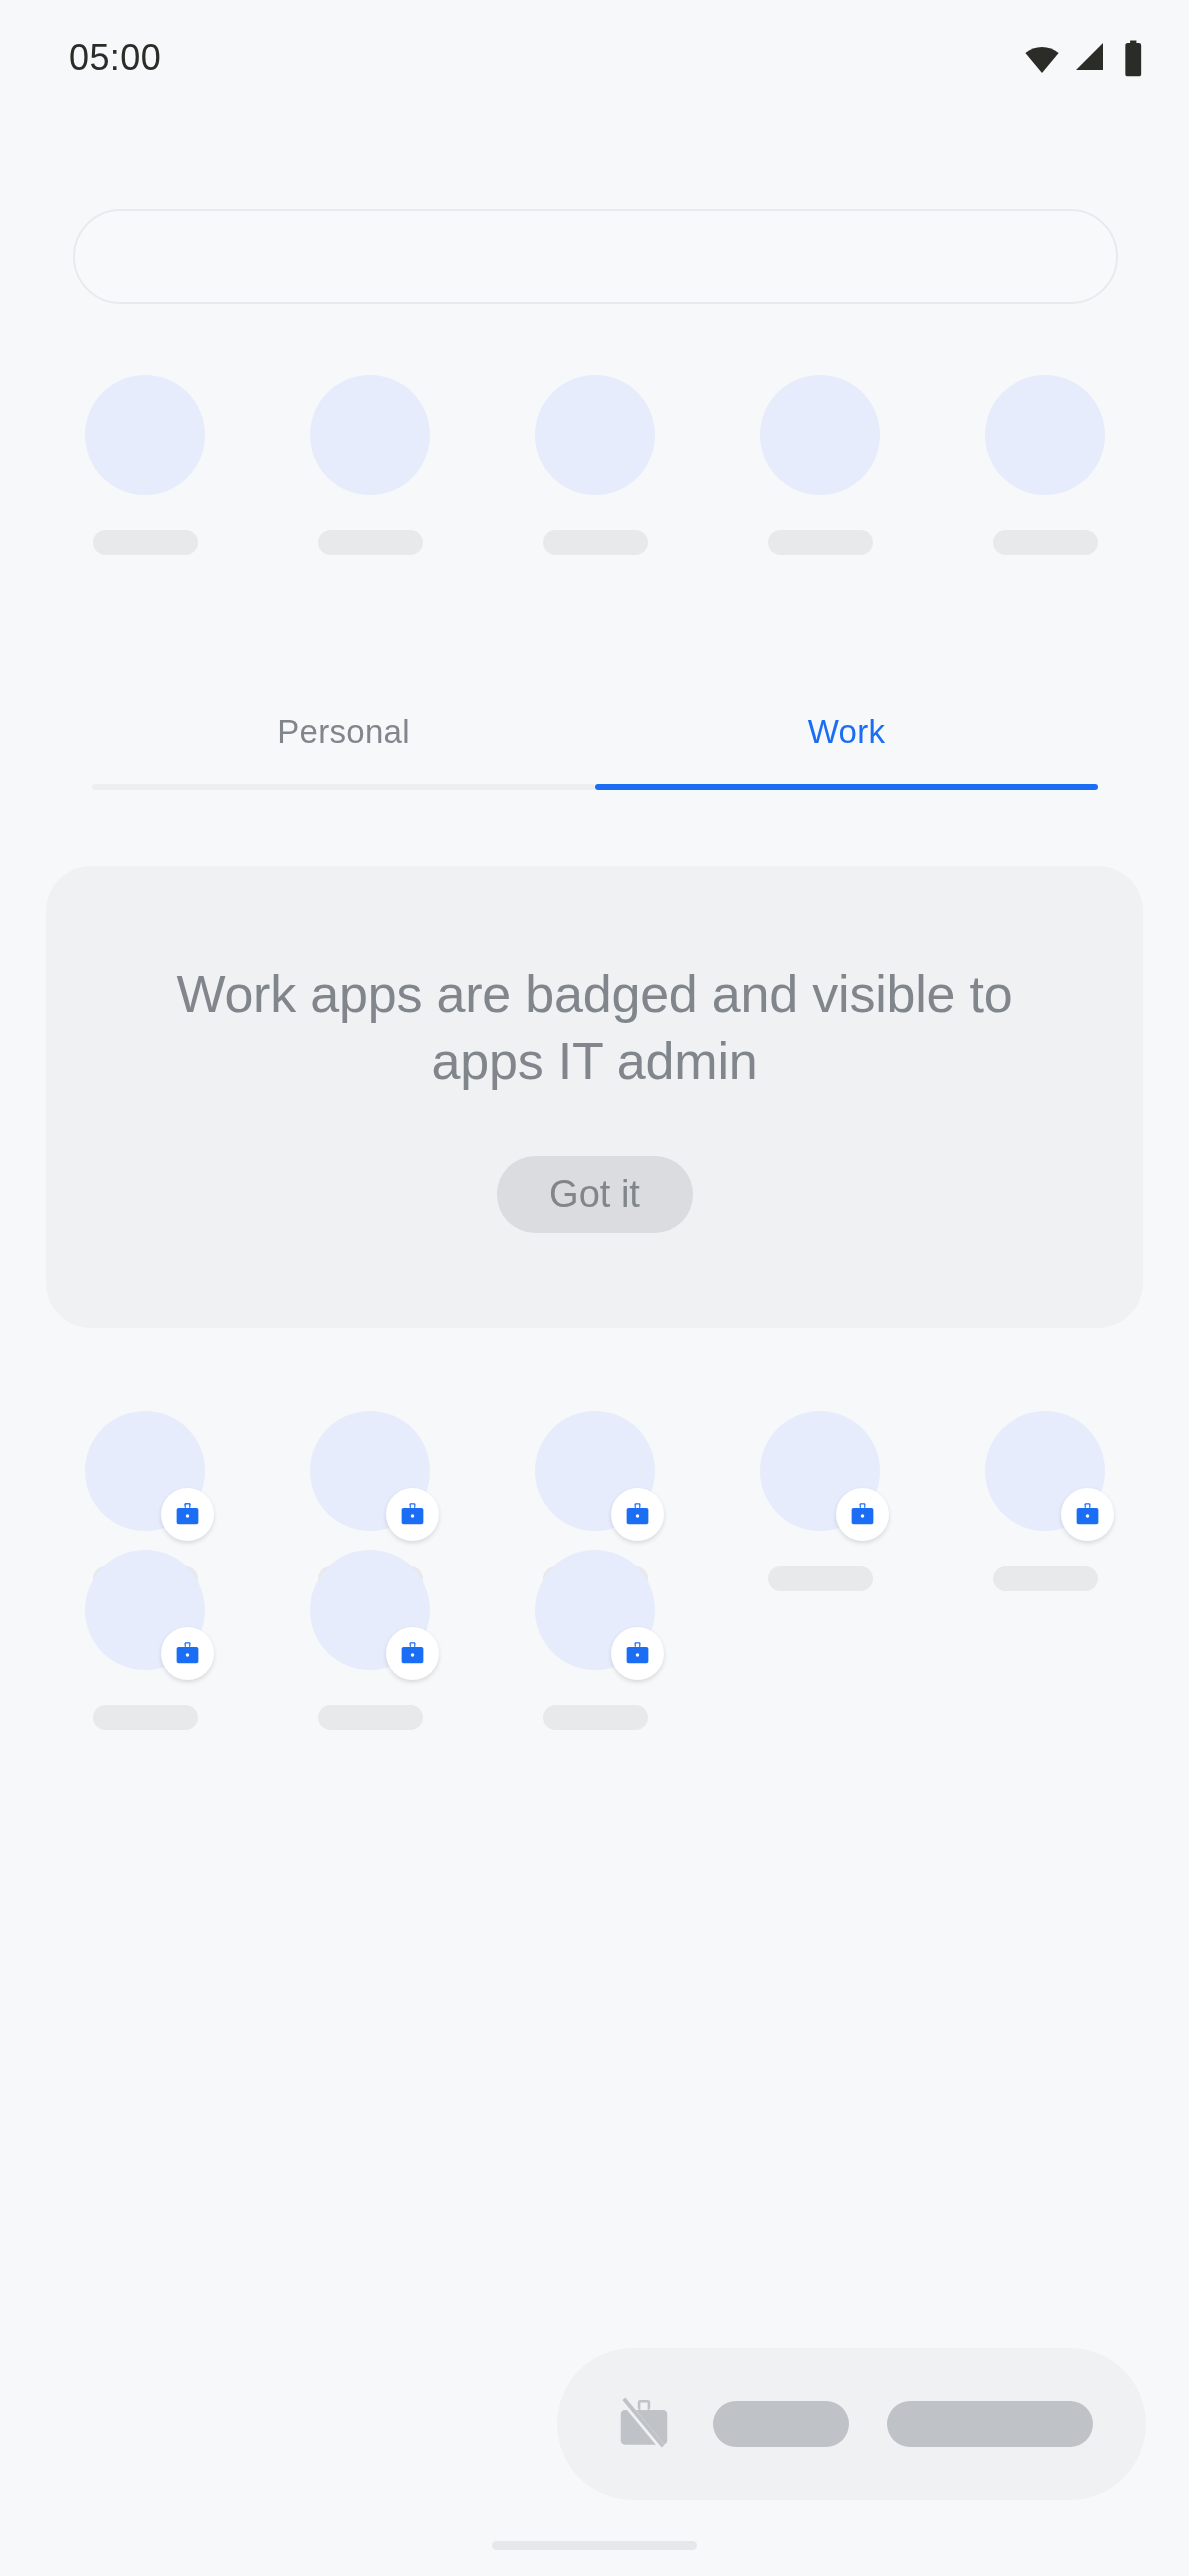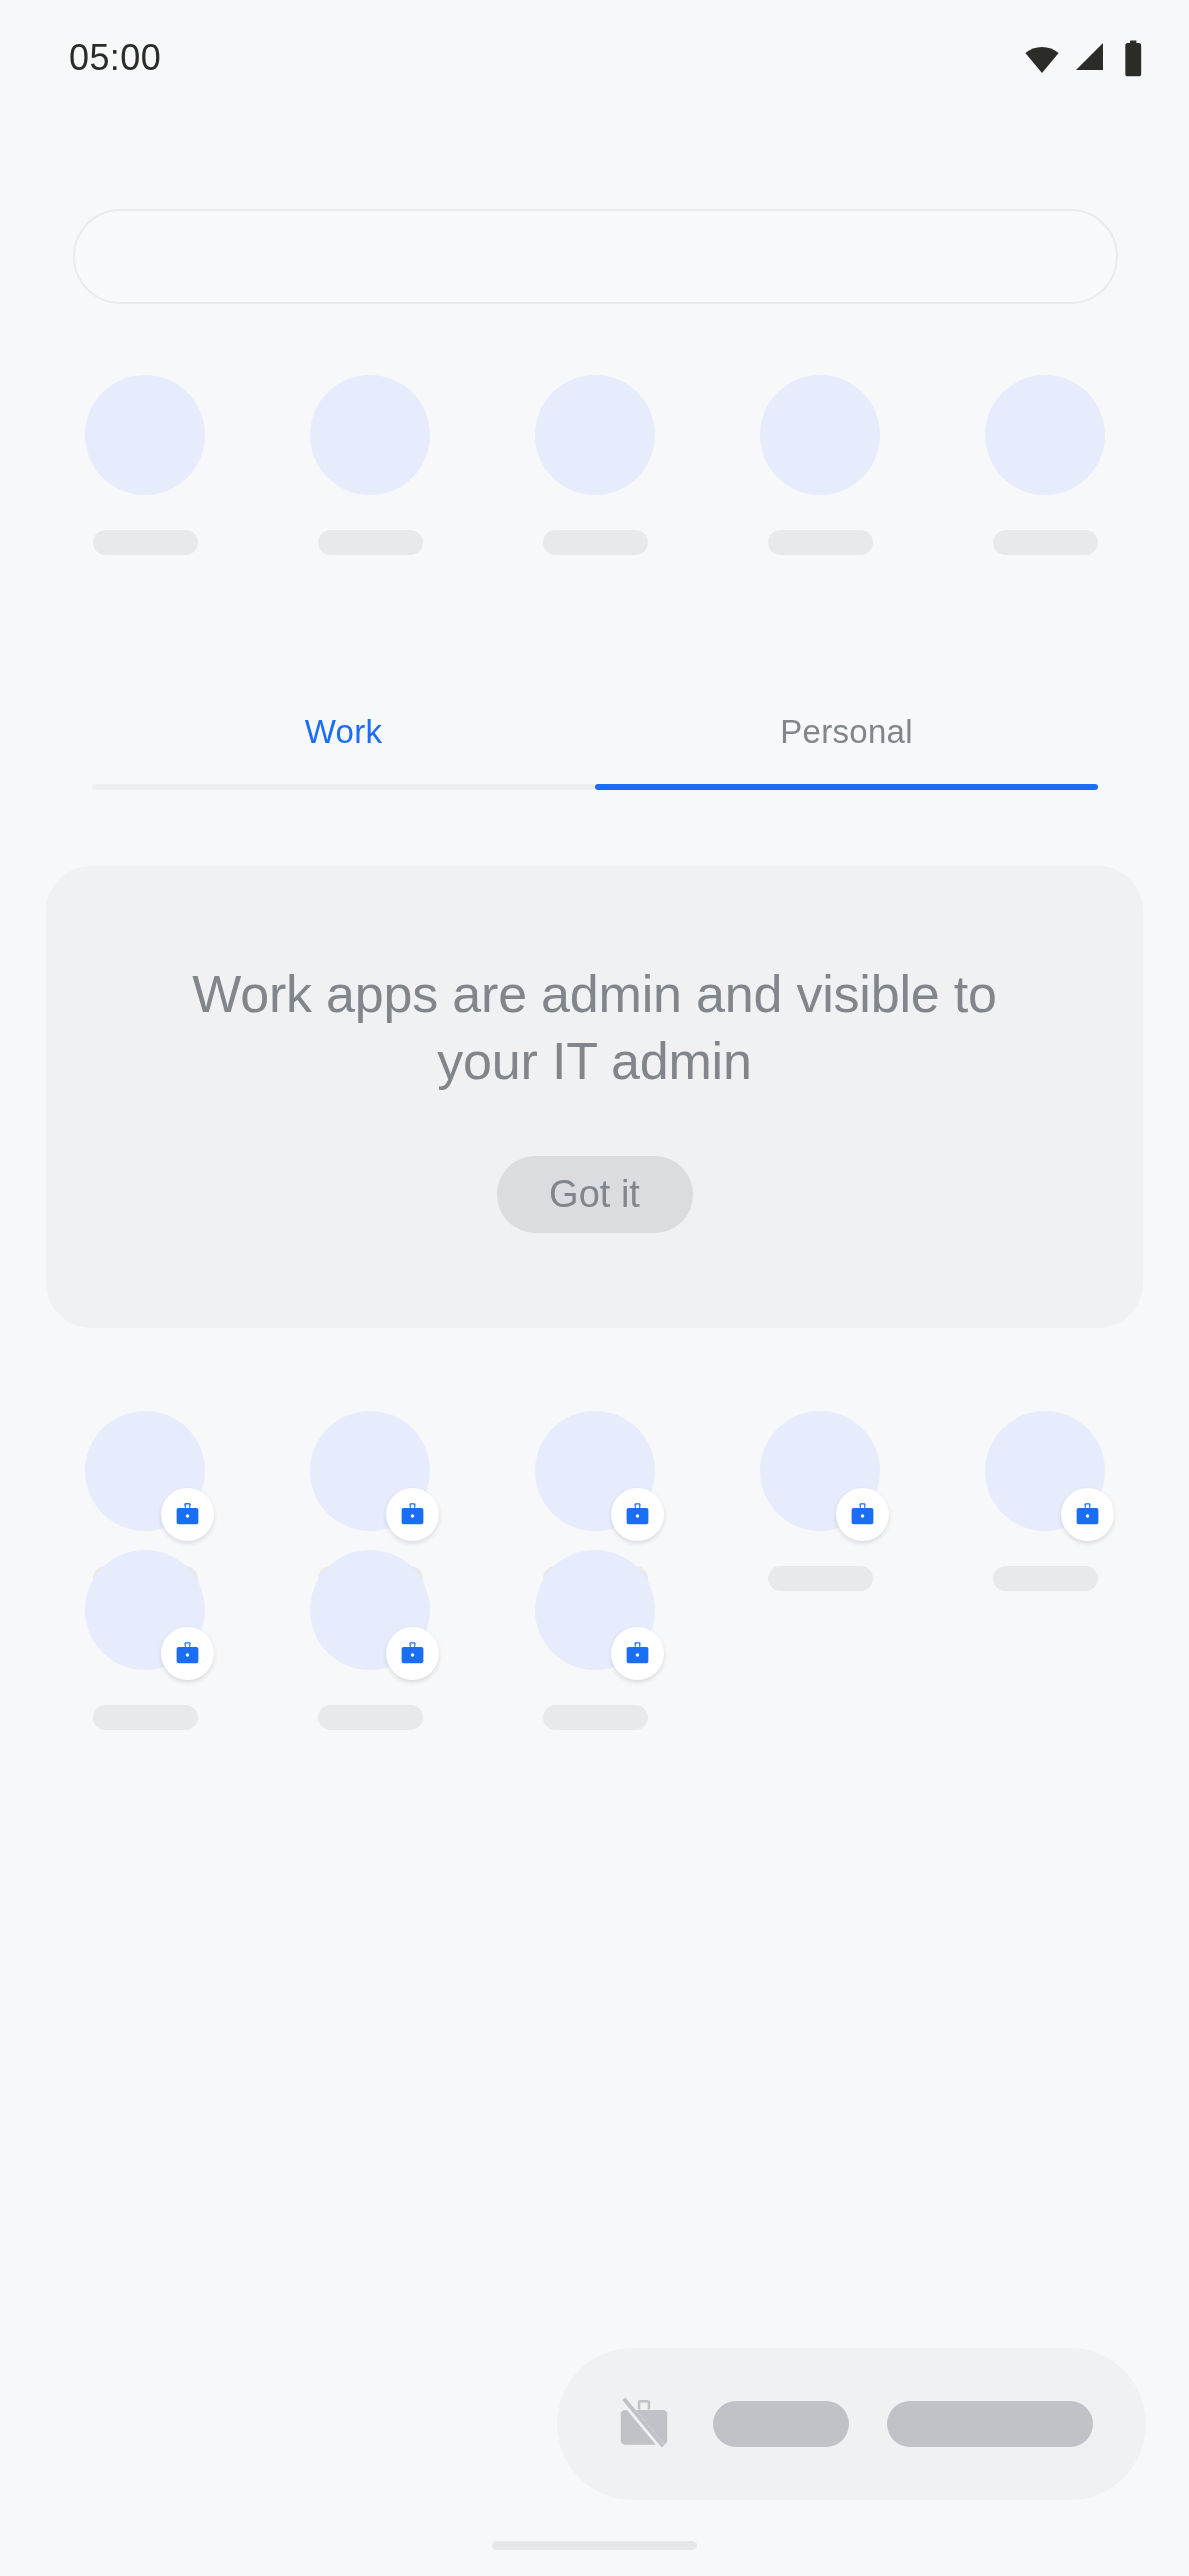--- a/index.html
+++ b/index.html
@@ -227,32 +227,32 @@
     </div>
     <div class="app-cell">
       <div class="app-icon-wrap">
         <div class="app-icon"></div>
       </div>
       <div class="app-label"></div>
     </div>
   </div>
 
   <div id="tabs">
+    <div class="tab inactive">
+      <span class="tab-label">Personal</span>
+    </div>
     <div class="tab active">
       <span class="tab-label">Work</span>
     </div>
-    <div class="tab inactive">
-      <span class="tab-label">Personal</span>
-    </div>
     <div class="tab-underline" id="underline-personal"></div>
     <div class="tab-underline" id="underline-work"></div>
   </div>
 
   <div id="info-card">
-    <div id="info-text">Work apps are admin and visible to your IT admin</div>
+    <div id="info-text">Work apps are badged and visible to apps IT admin</div>
     <button id="got-it-button">Got it</button>
   </div>
 
   <div class="app-row" id="row-work-1">
     <div class="app-cell">
       <div class="app-icon-wrap">
         <div class="app-icon"></div>
         <div class="work-badge">
           <svg width="29" height="29" viewBox="0 0 24 24">
             <path fill="#1b6ef3" d="M14.5 5V3.6c0-.5-.4-.9-.9-.9h-3.2c-.5 0-.9.4-.9.9V5H9.7V4h4.6v1h.2zM4.6 6.6h14.8c.9 0 1.6.7 1.6 1.6v10.2c0 .9-.7 1.6-1.6 1.6H4.6c-.9 0-1.6-.7-1.6-1.6V8.2c0-.9.7-1.6 1.6-1.6z"></path>

